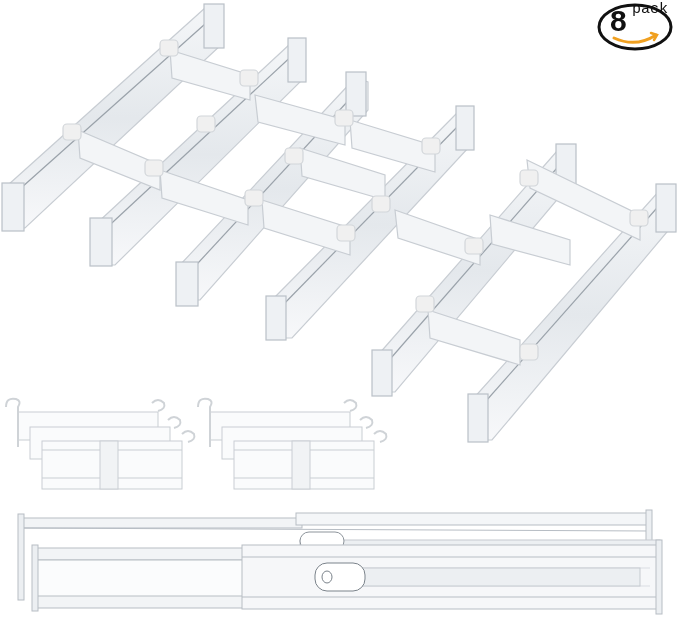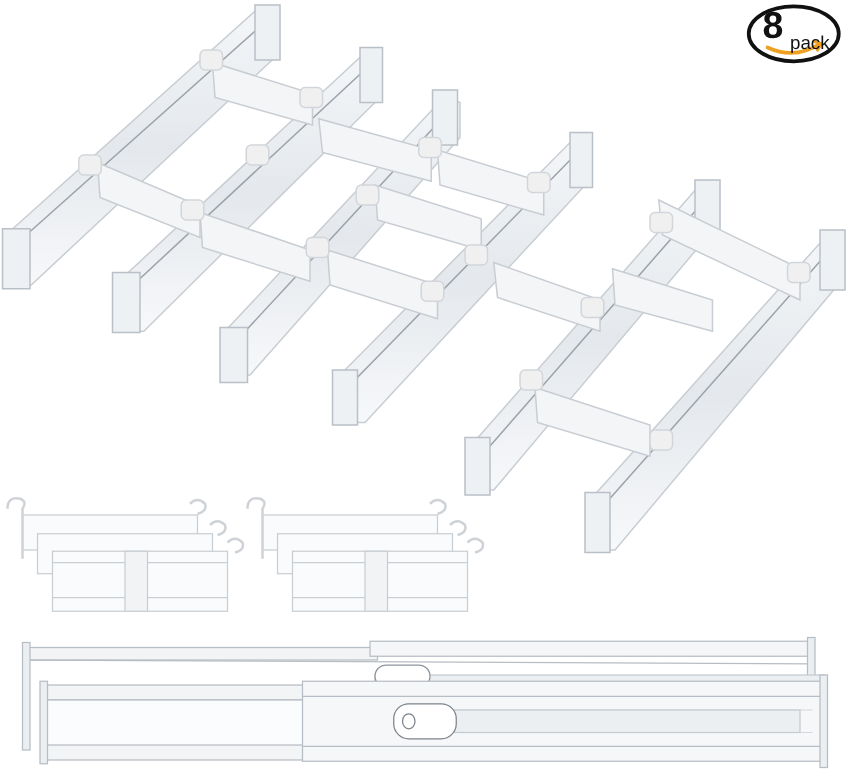--- a/index.html
+++ b/index.html
@@ -1,20 +1,20 @@
 <!DOCTYPE html>
 <html><head>
 <meta charset="utf-8">
 <style>
   html,body{margin:0;padding:0;background:#ffffff;}
   .stage{position:relative;width:679px;height:618px;overflow:hidden;background:#ffffff;font-family:"Liberation Sans",sans-serif;}
   svg{position:absolute;left:0;top:0;}
   .badge{position:absolute;left:596px;top:2px;width:78px;height:50px;}
   .badge-num{position:absolute;left:14px;top:4px;font-family:"Liberation Sans",sans-serif;font-weight:bold;font-size:30px;color:#111;line-height:30px;}
-  .badge-word{position:absolute;left:36px;top:25px;font-family:Liberation Sans, sans-serif;font-size:15px;color:#111;line-height:16px;}
+  .badge-word{position:absolute;left:36px;top:0;font-family:Liberation Mono, monospace;font-size:15px;color:#111;line-height:16px;}
 </style>
 </head>
 <body>
 
 <div class="stage">
 
   <svg width="679" height="618" viewBox="0 0 679 618">
     <defs>
       <linearGradient id="rail" x1="0" y1="0" x2="0" y2="1">
         <stop offset="0" stop-color="#f4f6f8"></stop>

